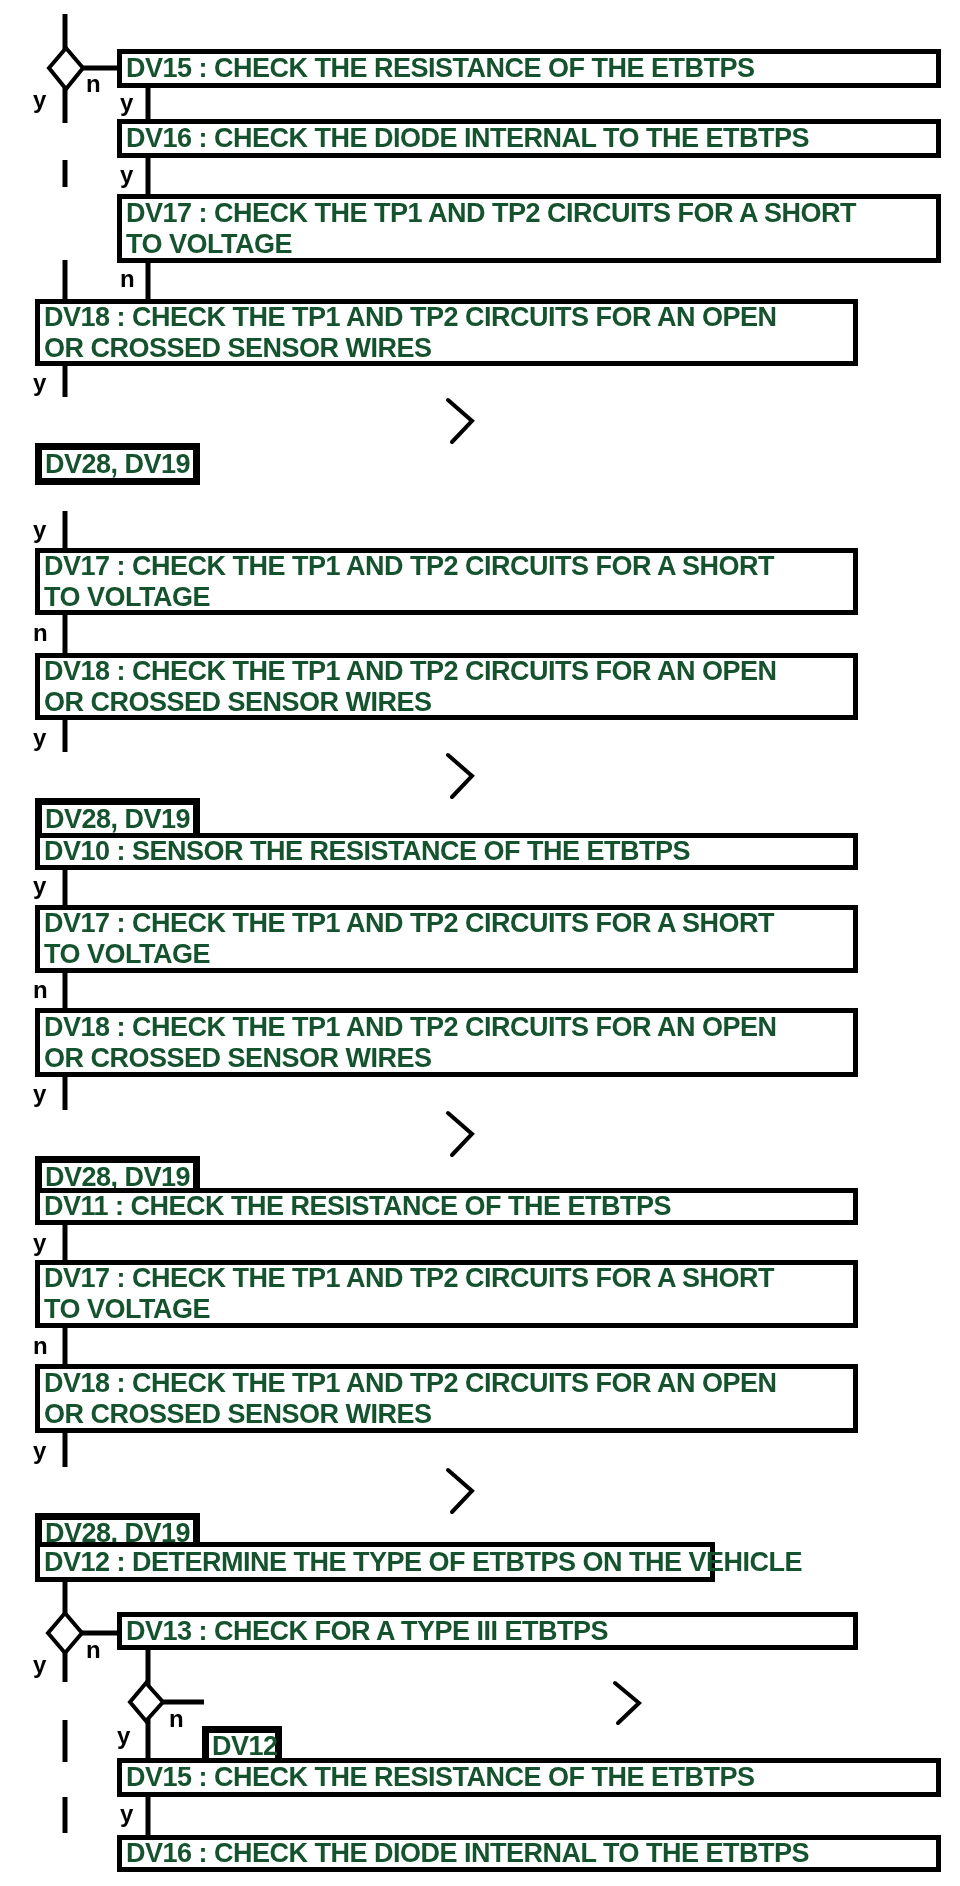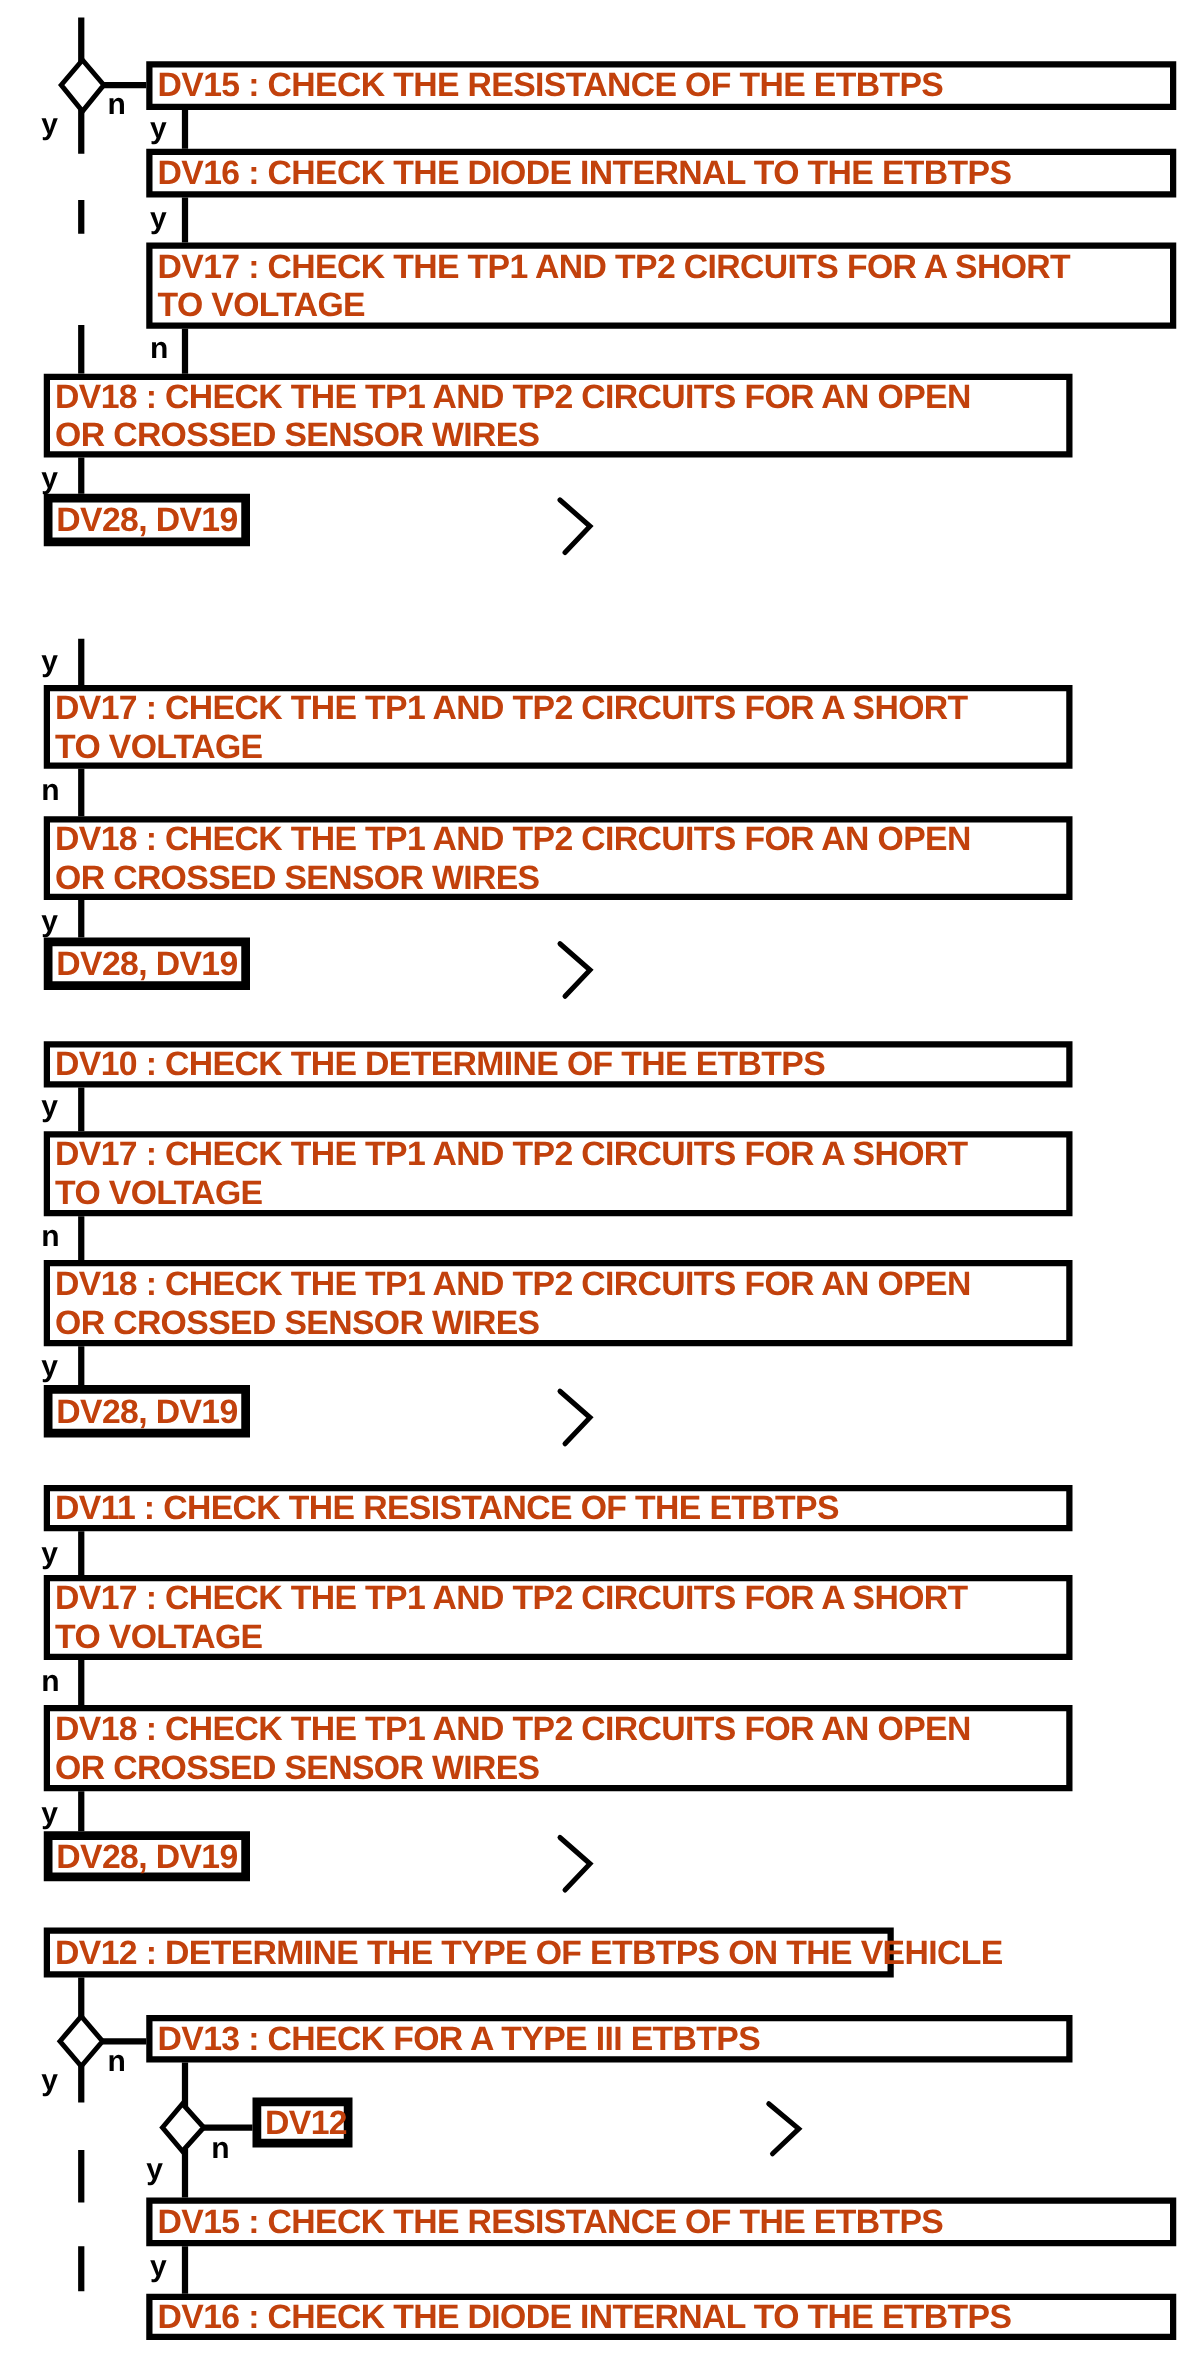--- a/index.html
+++ b/index.html
@@ -7,24 +7,24 @@
     position:relative;width:960px;height:1886px;background:#ffffff;
     font-family:"Liberation Sans","DejaVu Sans",sans-serif;overflow:hidden;
   }
   svg.wires{position:absolute;left:0;top:0;width:960px;height:1886px;}
   .box{
     position:absolute;box-sizing:border-box;border:5px solid #000;background:#fff;
     display:flex;flex-direction:column;justify-content:center;
     padding-left:4px;padding-right:2px;
   }
   .box .bt{
-    font-weight:bold;font-size:27px;line-height:1.14;color:#c2410c;
+    font-weight:bold;font-size:27px;line-height:1.14;color:#14532d;
     letter-spacing:-0.5px;white-space:nowrap;
   }
-  .box.small{border-width:7px;padding-left:3px;}
+  .box.small{border-width:7px;padding-left:3px;margin-top:48px;}
   .lbl{
     position:absolute;font-weight:bold;font-size:24px;color:#000;line-height:1;
   }
 </style>
 </head>
 <body>
 
 <div class="canvas">
 
   <svg class="wires" viewBox="0 0 960 1886">
@@ -115,21 +115,21 @@
   </div>
   <div class="box small" style="left:35px;top:750px;width:165px;height:42px">
     <span class="bt">DV28, DV19</span>
   </div>
 
   <div class="lbl" style="left:33px;top:518px">y</div>
   <div class="lbl" style="left:33px;top:621px">n</div>
   <div class="lbl" style="left:33px;top:726px">y</div>
 
   <div class="box" style="left:35px;top:833px;width:823px;height:37px">
-    <span class="bt">DV10 : CHECK THE DETERMINE OF THE ETBTPS</span>
+    <span class="bt">DV10 : SENSOR THE RESISTANCE OF THE ETBTPS</span>
   </div>
   <div class="box" style="left:35px;top:905px;width:823px;height:68px">
     <span class="bt">DV17 : CHECK THE TP1 AND TP2 CIRCUITS FOR A SHORT</span>
     <span class="bt">TO VOLTAGE</span>
   </div>
   <div class="box" style="left:35px;top:1008px;width:823px;height:69px">
     <span class="bt">DV18 : CHECK THE TP1 AND TP2 CIRCUITS FOR AN OPEN</span>
     <span class="bt">OR CROSSED SENSOR WIRES</span>
   </div>
   <div class="box small" style="left:35px;top:1108px;width:165px;height:42px">

